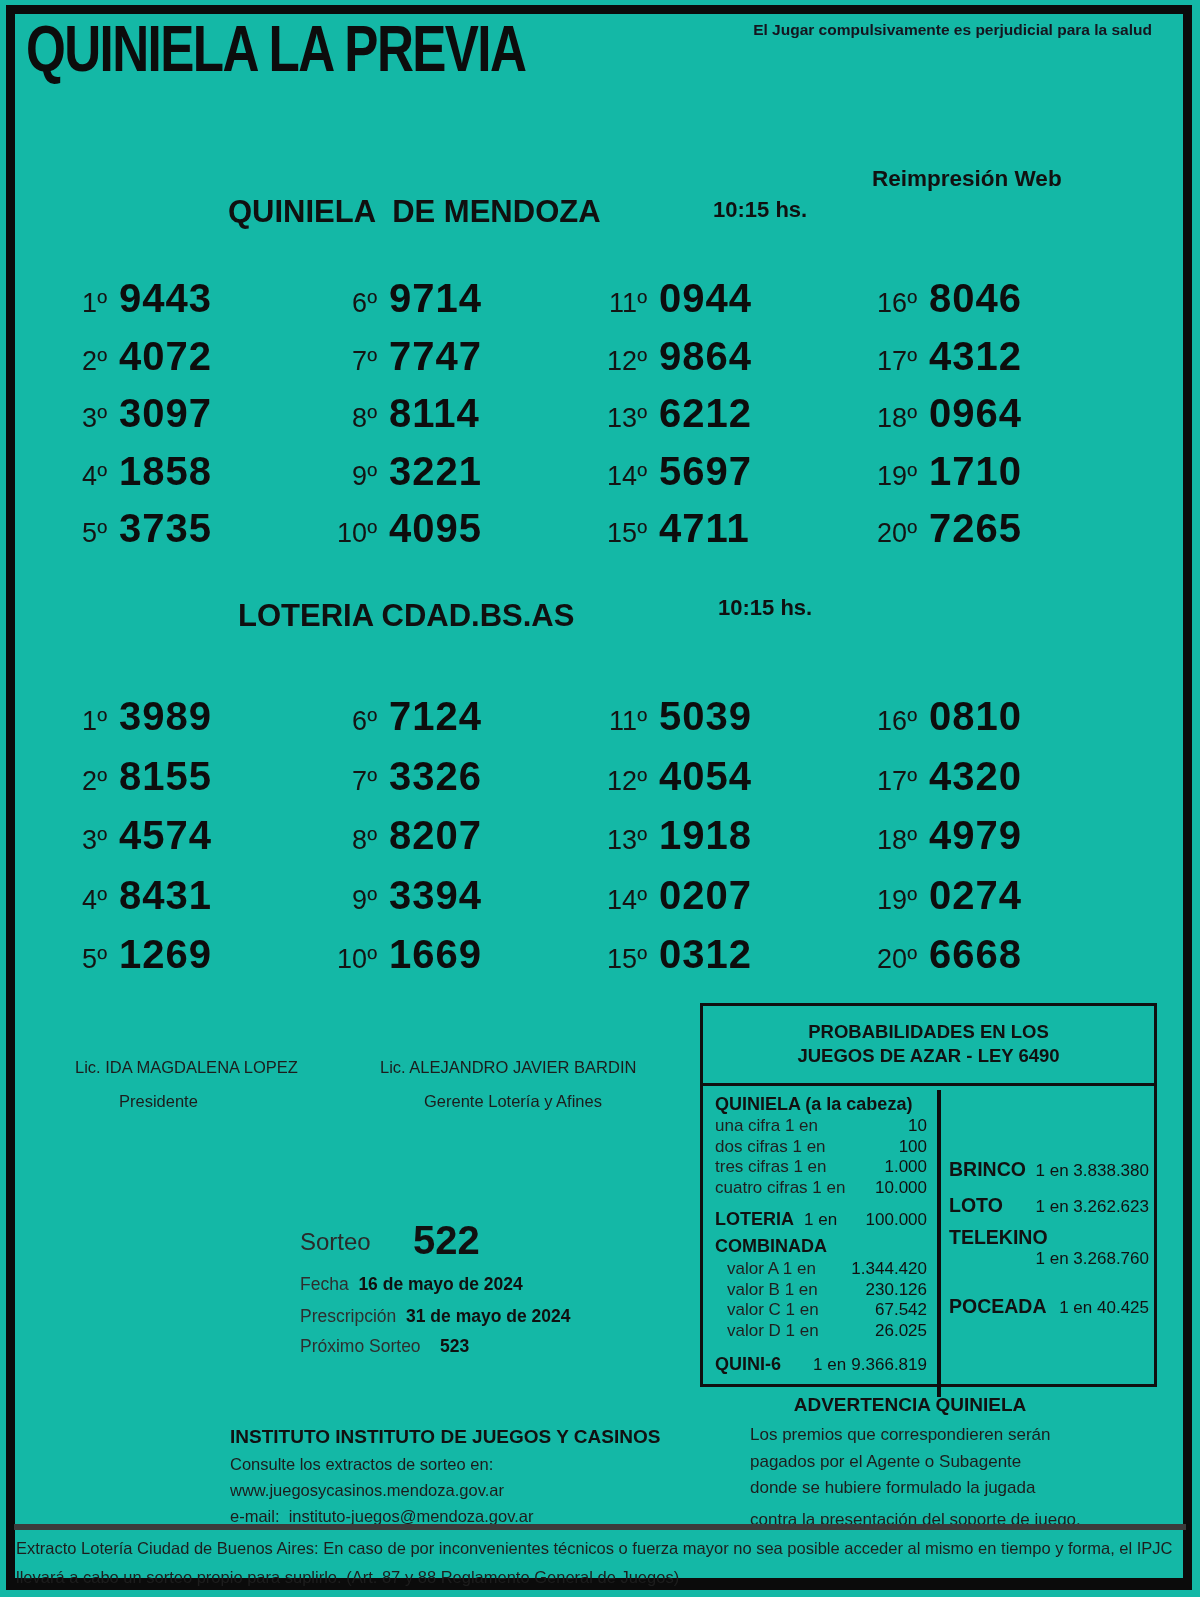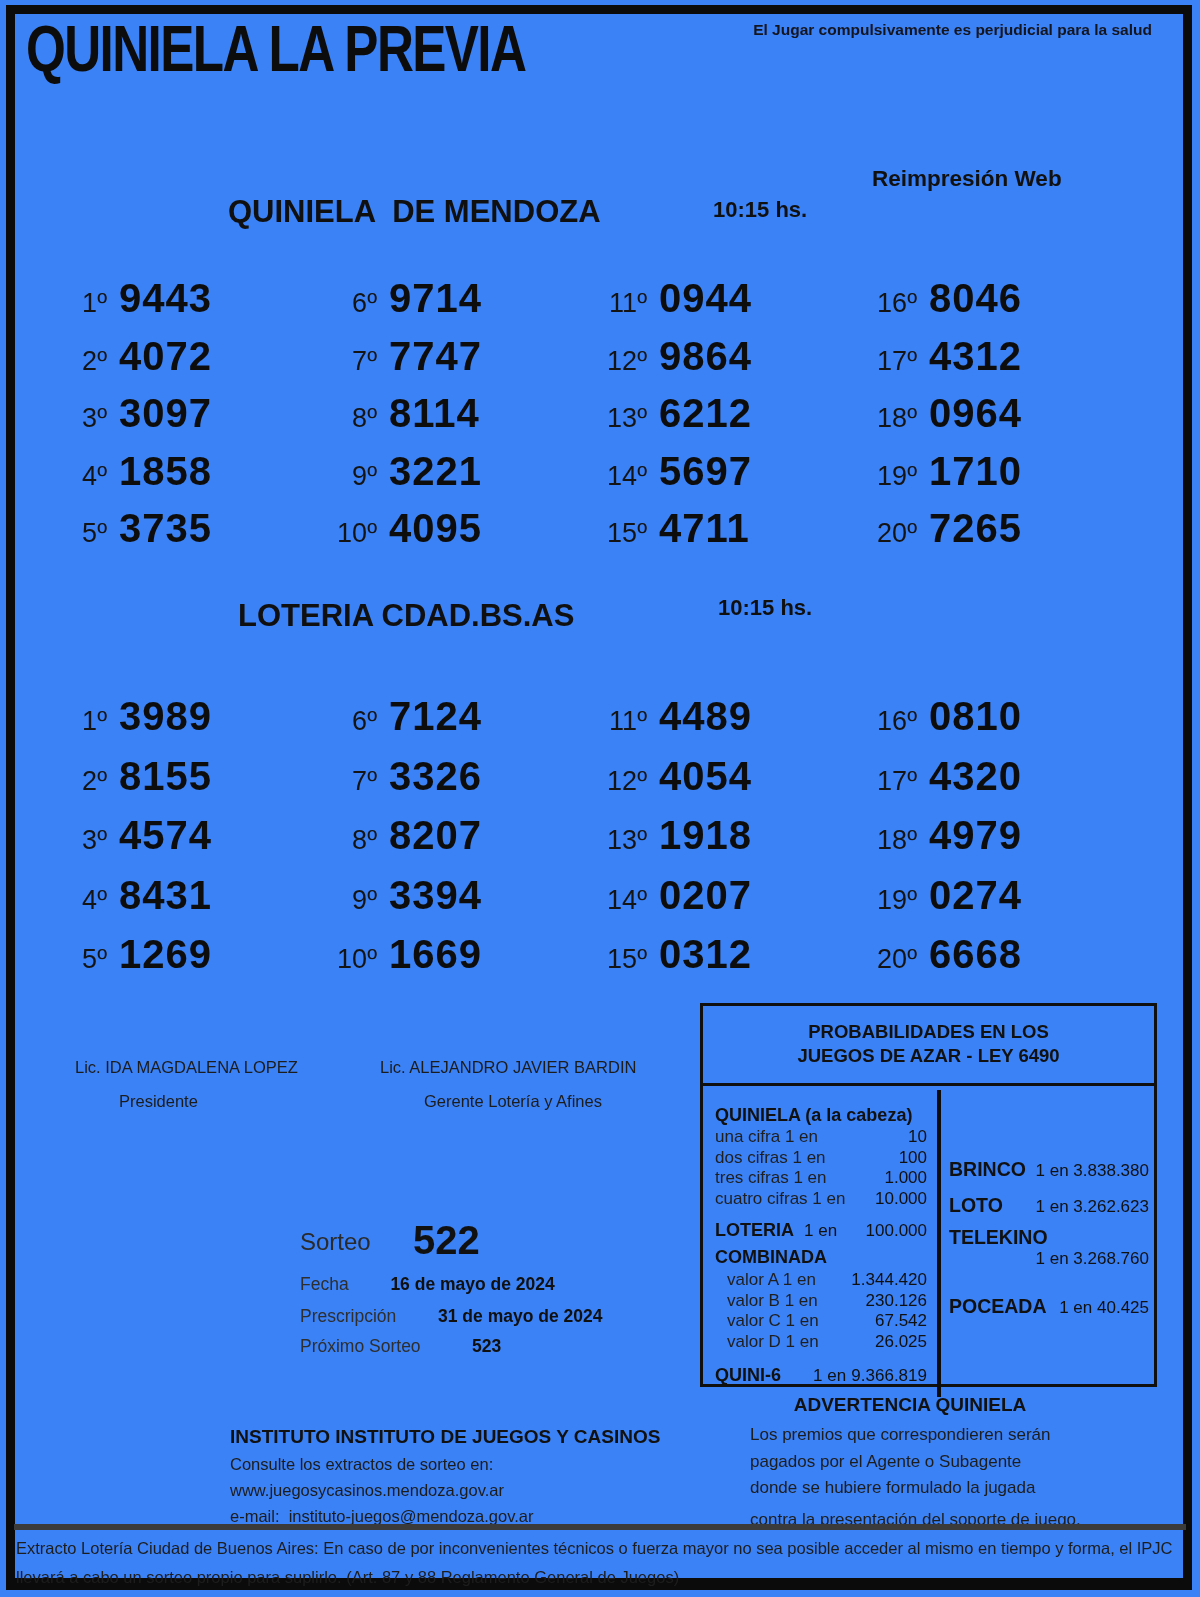--- a/index.html
+++ b/index.html
@@ -1,17 +1,17 @@
 <!DOCTYPE html>
 <html><head>
 <meta charset="utf-8">
 <style>
   html,body{margin:0;padding:0;background:#e8e8e8;}
   #page{
-    position:relative; width:1200px; height:1597px; background:#3b82f6;
+    position:relative; width:1200px; height:1597px; background:#14b8a6;
     font-family:"Liberation Sans", sans-serif; color:#111; overflow:hidden;
     margin:0 auto;
   }
   .abs{position:absolute;}
   
   #page-frame{position:absolute; left:6px; top:5px; right:8px; bottom:7px;
     border:9px solid #0b0b0b; border-bottom-width:12px; pointer-events:none;}
   
   #main-title{left:26px; top:12px; font-size:64px; font-weight:bold;
     letter-spacing:-2px; transform:scaleX(0.80); transform-origin:top left;
@@ -29,29 +29,29 @@
   .cell{display:flex; align-items:baseline;}
   .pos{width:75px; text-align:right; padding-right:12px; font-size:27px; color:#141414; flex:none;}
   .num{font-size:40px; font-weight:bold; color:#0d0d0d; letter-spacing:1px;}
   
   .sig-name{font-size:16.5px; color:#1c1c1c;}
   .sig-role{font-size:16.5px; color:#1c1c1c;margin-left:44px;}
   
   #sorteo-label{left:300px; top:1228px; font-size:24px; color:#2a2a2a;}
   #sorteo-number{left:413px; top:1218px; font-size:40px; font-weight:bold;}
   .info-line{font-size:17.5px; color:#2e2e2e; white-space:pre;}
-  .info-line b{color:#101010;margin-left:32px;}
+  .info-line b{color:#101010;}
   
   #prob-box{left:700px; top:1003px; width:457px; height:384px;
     border:3px solid #101010; box-sizing:border-box;}
   #prob-head{border-bottom:3px solid #101010; text-align:center;
     padding-top:14px; height:63px; font-size:18.5px; font-weight:bold; line-height:24px;}
   #prob-body{position:relative; height:315px;}
   #prob-divider{position:absolute; left:234px; top:4px; bottom:4px; width:4px; background:#0d0d0d;}
-  #prob-left{position:absolute; left:12px; top:17px; width:212px; font-size:17px;}
+  #prob-left{position:absolute; left:12px; top:6px; width:212px; font-size:17px;}
   .prow{display:flex; justify-content:space-between; line-height:20.5px;}
   .phead{font-weight:bold; font-size:18px; line-height:24px;}
   .prow .lbl{color:#1f1f1f;}
   .prow .val{color:#101010;}
   .pmix{display:flex; line-height:26px; align-items:baseline;}
   .pmix .b{font-weight:bold; font-size:18px;}
   .pmix .mid{margin-left:10px;}
   .pmix .val{margin-left:auto;}
   #prob-right{position:absolute; left:246px; top:0; width:200px; padding-right:6px;}
   .bgrow{display:flex; justify-content:space-between; align-items:flex-end;}
@@ -206,21 +206,21 @@
     <div class="cell">
         <span class="pos">9º</span>
         <span class="num">3394</span>
       </div>
     <div class="cell">
         <span class="pos">10º</span>
         <span class="num">1669</span>
       </div>
     <div class="cell">
         <span class="pos">11º</span>
-        <span class="num">4489</span>
+        <span class="num">5039</span>
       </div>
     <div class="cell">
         <span class="pos">12º</span>
         <span class="num">4054</span>
       </div>
     <div class="cell">
         <span class="pos">13º</span>
         <span class="num">1918</span>
       </div>
     <div class="cell">

